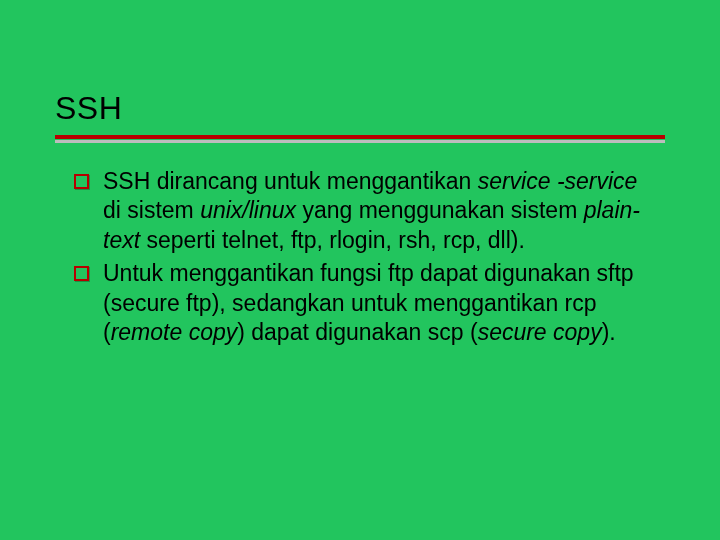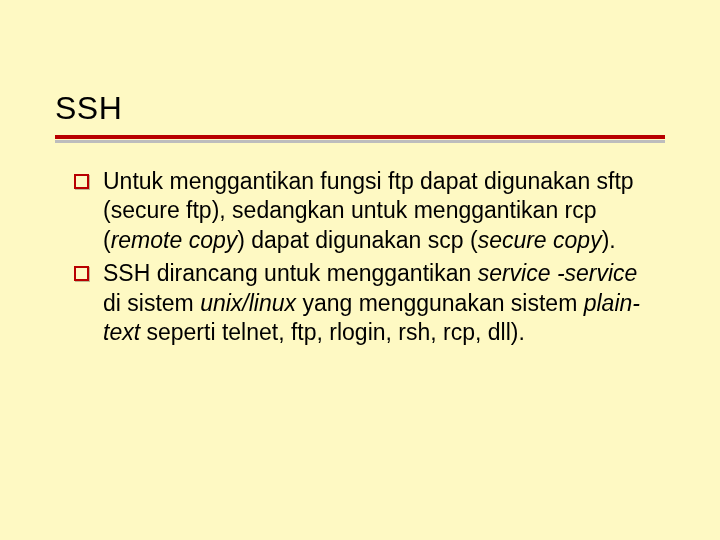--- a/index.html
+++ b/index.html
@@ -7,21 +7,21 @@
   body {
     background: #ececec;
     font-family: Verdana, Geneva, sans-serif;
     color: #000;
     position: relative;
   }
   .slide {
     position: absolute;
     left: 0; top: 0;
     width: 720px; height: 540px;
-    background: #fef9c3;
+    background: #22c55e;
     padding: 0;
   }
   .title-area {
     padding: 90px 55px 0 55px;
   }
   .title {
     font-size: 32px;
     font-weight: 400;
     color: #000;
     letter-spacing: 0.5px;
@@ -76,26 +76,26 @@
   <div class="rule-wrap">
     <div class="rule-red"></div>
     <div class="rule-shadow"></div>
   </div>
 
   <div class="body-area">
 
     <div class="bullet-item">
       <div class="bullet-marker"></div>
       <div class="bullet-text">
-        <span>Untuk menggantikan fungsi ftp dapat digunakan sftp (secure ftp), sedangkan untuk menggantikan rcp (</span><span class="it">remote copy</span><span>) dapat digunakan scp (</span><span class="it">secure copy</span><span>).</span>
+        <span>SSH dirancang untuk menggantikan </span><span class="it">service -service</span><span> di sistem </span><span class="it">unix/linux</span><span> yang menggunakan sistem </span><span class="it">plain-text</span><span> seperti telnet, ftp, rlogin, rsh, rcp, dll).</span>
       </div>
     </div>
 
     <div class="bullet-item">
       <div class="bullet-marker"></div>
       <div class="bullet-text">
-        <span>SSH dirancang untuk menggantikan </span><span class="it">service -service</span><span> di sistem </span><span class="it">unix/linux</span><span> yang menggunakan sistem </span><span class="it">plain-text</span><span> seperti telnet, ftp, rlogin, rsh, rcp, dll).</span>
+        <span>Untuk menggantikan fungsi ftp dapat digunakan sftp (secure ftp), sedangkan untuk menggantikan rcp (</span><span class="it">remote copy</span><span>) dapat digunakan scp (</span><span class="it">secure copy</span><span>).</span>
       </div>
     </div>
 
   </div>
 
 </div>
 
 </body></html>

